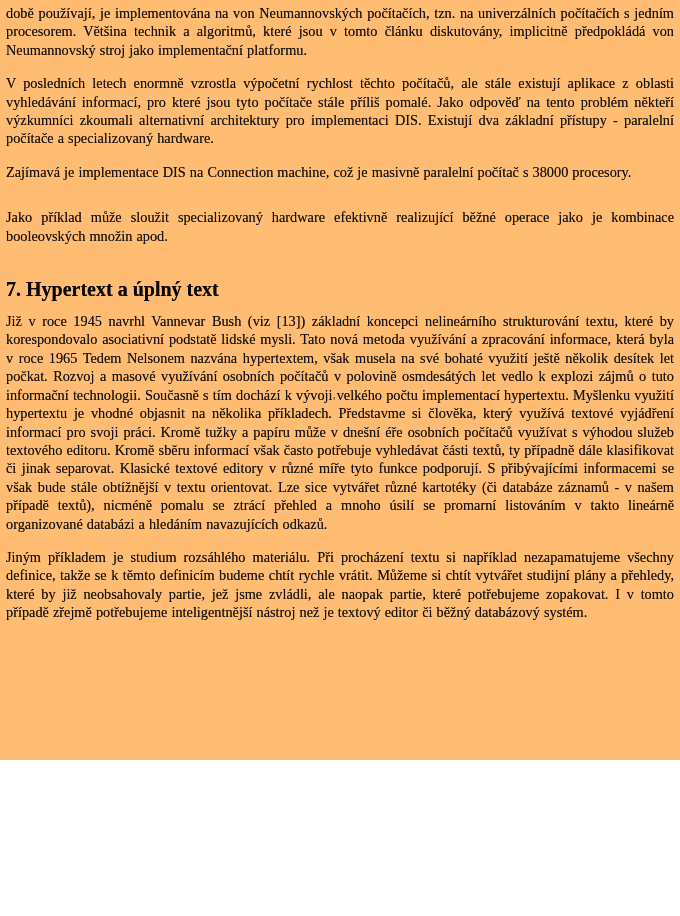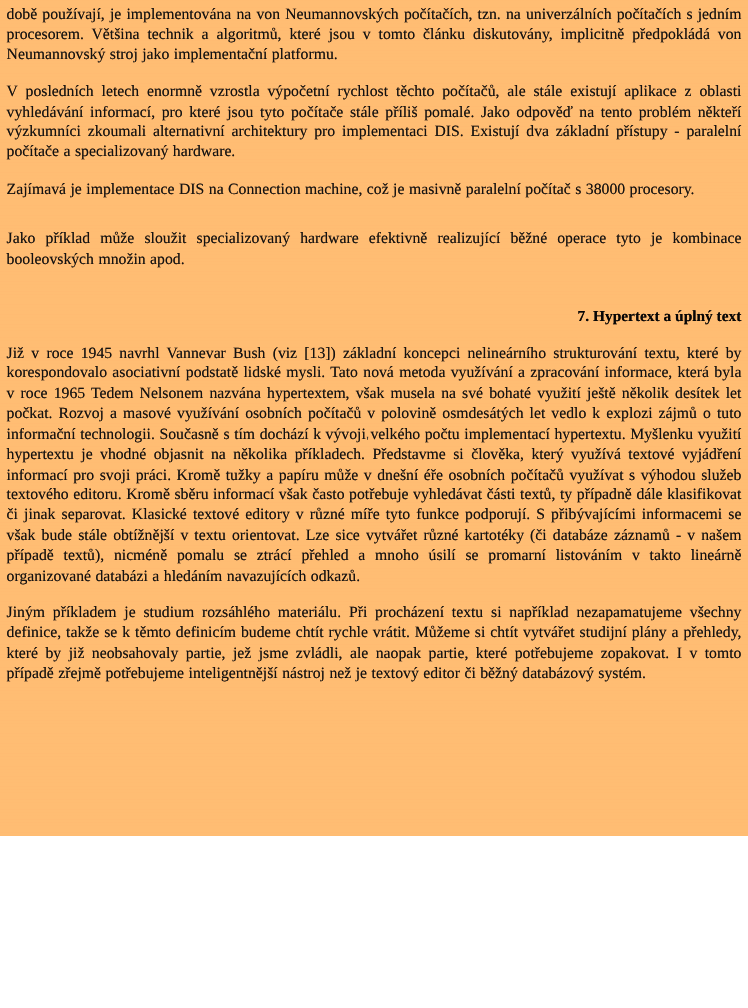--- a/index.html
+++ b/index.html
@@ -34,24 +34,24 @@
     font-size: 14.3px;
     line-height: 18.4px;
     text-align: justify;
     text-justify: inter-word;
     word-spacing: 0.5px;
     color: #181818;
     text-shadow: 0 0 0.4px rgba(0,0,0,0.55);
   }
   h2.heading {
     margin: 0 0 14px 0;
-    font-size: 14px;
+    font-size: 20px;
     line-height: 18px;
     font-weight: bold;
-    text-align: right;
+    text-align: left;
     color: #0d0d0d;
     text-shadow: 0 0 0.5px rgba(0,0,0,0.7);
   }
   .gap-small { height: 6px; }
   .gap-large { height: 20px; }
   .stray-mark {
     position: absolute;
     left: 333px;
     top: 396px;
     width: 7px;
@@ -78,21 +78,21 @@
 <body>
 
 <div class="page">
   <div class="content">
 
     <p class="para">době používají, je implementována  na von  Neumannovských počítačích,  tzn.  na univerzálních  počítačích  s jedním  procesorem.  Většina technik a algoritmů, které  jsou  v tomto       článku  diskutovány,  implicitně  předpokládá  von Neumannovský  stroj  jako implementační platformu.</p>
     <p class="para">V  posledních  letech  enormně  vzrostla  výpočetní  rychlost  těchto    počítačů,  ale  stále existují  aplikace z   oblasti vyhledávání informací, pro které  jsou tyto počítače stále příliš pomalé.  Jako  odpověď  na  tento  problém  někteří  výzkumníci  zkoumali     alternativní architektury  pro  implementaci  DIS.  Existují  dva  základní  přístupy -  paralelní  počítače  a specializovaný hardware.</p>
     <p class="para">Zajímavá  je  implementace  DIS  na  Connection  machine,  což je masivně paralelní počítač s 38000 procesory.</p>
     <div class="gap-small"></div>
     <div class="gap-small"></div>
-    <p class="para">Jako  příklad  může  sloužit  specializovaný  hardware  efektivně realizující běžné  operace tyto je  kombinace booleovských množin apod.</p>
+    <p class="para">Jako  příklad  může  sloužit  specializovaný  hardware  efektivně realizující běžné  operace jako je  kombinace booleovských množin apod.</p>
 
     <div class="gap-large"></div>
 
     <h2 class="heading">7. Hypertext a úplný text</h2>
 
     <p class="para">Již   v   roce   1945      navrhl   Vannevar   Bush   (viz [13])  základní  koncepci     nelineárního strukturování  textu,  které  by korespondovalo asociativní podstatě  lidské mysli. Tato nová metoda využívání  a zpracování informace, která  byla v roce 1965 Tedem Nelsonem nazvána hypertextem, však musela na své bohaté využití  ještě několik desítek  let počkat. Rozvoj a masové využívání osobních počítačů v polovině osmdesátých let  vedlo k explozi zájmů  o tuto informační technologii.  Současně s tím dochází k vývoji   velkého počtu implementací hypertextu.        Myšlenku  využití hypertextu je  vhodné objasnit  na několika  příkladech. Představme  si člověka,  který  využívá  textové  vyjádření  informací pro svoji práci.  Kromě tužky a papíru může  v dnešní éře osobních  počítačů  využívat s výhodou služeb textového editoru. Kromě sběru informací však často  potřebuje vyhledávat  části textů,  ty případně dále klasifikovat či jinak separovat.  Klasické textové editory  v různé    míře    tyto     funkce podporují.  S přibývajícími informacemi se  však  bude stále  obtížnější  v textu  orientovat. Lze  sice vytvářet různé kartotéky  (či databáze záznamů -  v našem případě textů),  nicméně pomalu  se ztrácí  přehled  a mnoho  úsilí  se  promarní  listováním  v takto  lineárně organizované databázi   a hledáním navazujících odkazů.</p>
     <p class="para last">Jiným   příkladem   je   studium  rozsáhlého  materiálu.  Při  procházení    textu  si    například nezapamatujeme    všechny definice, takže se k těmto definicím  budeme chtít rychle vrátit. Můžeme si chtít  vytvářet studijní  plány  a přehledy, které  by již neobsahovaly partie, jež  jsme zvládli,  ale naopak partie, které  potřebujeme zopakovat.   I v tomto  případě  zřejmě potřebujeme inteligentnější nástroj než je  textový editor či běžný databázový systém.</p>
 
   </div>
 

